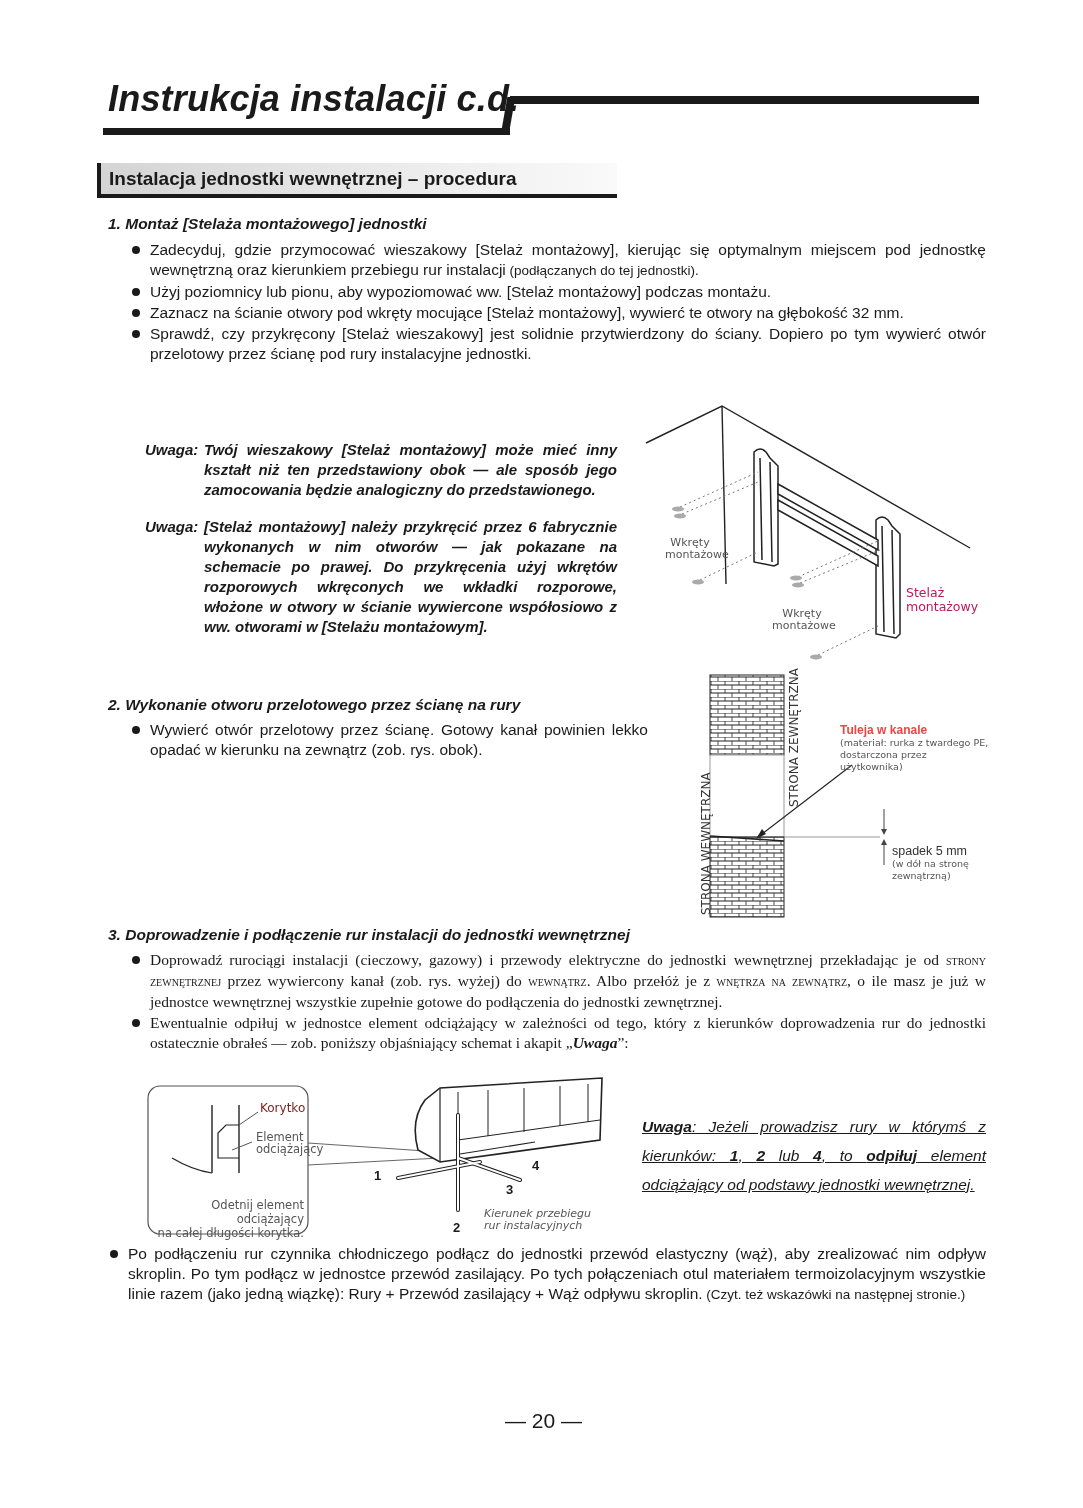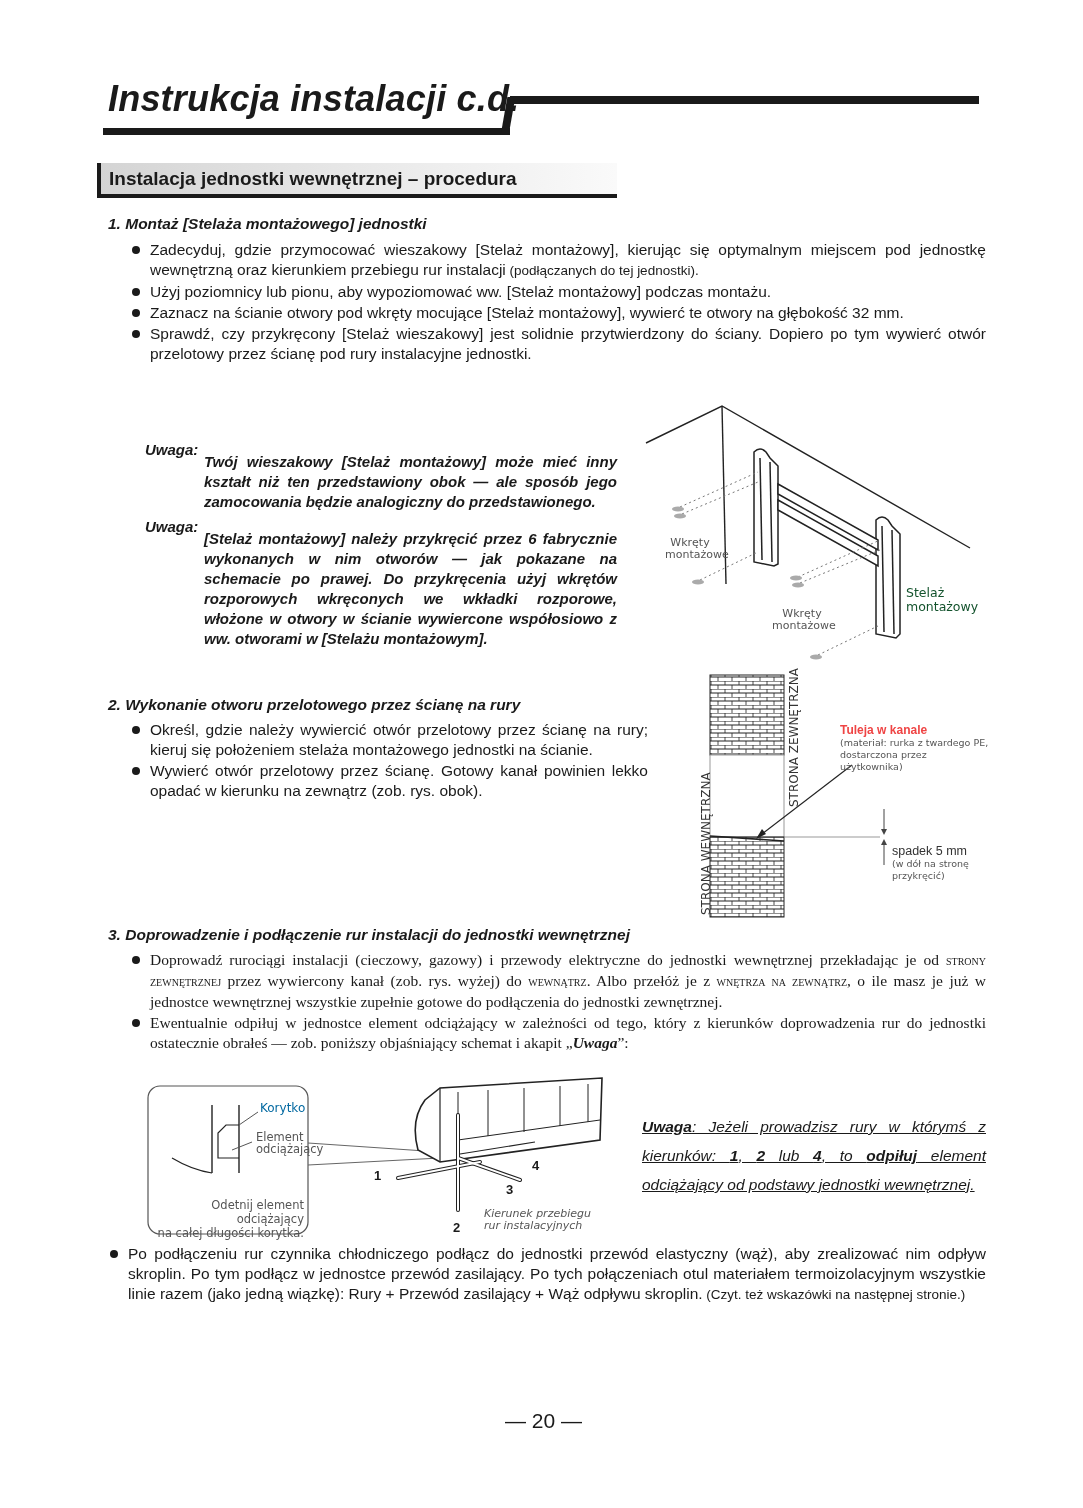--- a/index.html
+++ b/index.html
@@ -19,21 +19,21 @@
   
   .step-title { font-size: 15.5px; font-weight: bold; font-style: italic; color: #1a1a1a; white-space: nowrap; }
   .bullets { list-style: none; margin: 0; padding: 0; }
   .bullets li { position: relative; padding-left: 22px; font-size: 15.5px; line-height: 20px; text-align: justify; margin-bottom: 1px; }
   .bullets li::before { content: ""; position: absolute; left: 4px; top: 6px; width: 8px; height: 8px; background: #1a1a1a; border-radius: 50%; }
   .small { font-size: 13.5px; }
   .smallcaps { font-variant: small-caps; font-size: 14px; }
 
   .note { font-size: 15px; font-weight: bold; font-style: italic; line-height: 20px; color: #1a1a1a; }
   .note-label { position: absolute; left: 0; top: 0; }
-  .note-body { margin-left: 59px; text-align: justify; margin-top: 12px; }
+  .note-body { margin-left: 59px; text-align: justify; }
 
   .fig-label { font-family: "DejaVu Sans", sans-serif; font-size: 11px; color: #555; line-height: 12px; }
   .page-number { left: 505px; top: 1409px; font-size: 21px; color: #1a1a1a; white-space: nowrap; }
 </style>
 </head>
 <body>
 
 <div class="abs page-title">Instrukcja instalacji c.d.</div>
 <div class="abs title-underline"></div>
 <div class="abs title-slant"></div>
@@ -97,29 +97,28 @@
     </g>
   </svg>
   <div class="abs fig-label" style="left:25px; top:137px; text-align:center; width:50px;">
     <div>Wkręty</div>
     <div>montażowe</div>
   </div>
   <div class="abs fig-label" style="left:132px; top:208px; text-align:center; width:60px;">
     <div>Wkręty</div>
     <div>montażowe</div>
   </div>
-  <div class="abs fig-label" style="left:266px; top:186px; font-size:12.5px; color:#14532d; line-height:14px;">
+  <div class="abs fig-label" style="left:266px; top:186px; font-size:12.5px; color:#be185d; line-height:14px;">
     <div>Stelaż</div>
     <div>montażowy</div>
   </div>
 </div>
 
 <div class="abs step-title" style="left:108px; top:696px;">2. Wykonanie otworu przelotowego przez ścianę na rury</div>
 <ul class="abs bullets" style="left:128px; top:720px; width:520px;">
-  <li><span>Określ, gdzie należy wywiercić otwór przelotowy przez ścianę na rury; kieruj się położeniem stelaża montażowego jednostki na ścianie.</span></li>
   <li><span>Wywierć otwór przelotowy przez ścianę. Gotowy kanał powinien lekko opadać w kierunku na zewnątrz (zob. rys. obok).</span></li>
 </ul>
 
 <div class="abs" style="left:680px; top:665px; width:310px; height:260px;">
   <svg width="310" height="260" viewBox="0 0 310 260">
     <defs>
       <pattern id="brick" width="14" height="8" patternUnits="userSpaceOnUse">
         <rect width="14" height="8" fill="#fff"></rect>
         <line x1="0" y1="0" x2="14" y2="0" stroke="#222" stroke-width="1"></line>
         <line x1="0" y1="4" x2="14" y2="4" stroke="#222" stroke-width="1"></line>
@@ -142,21 +141,21 @@
   <div class="abs fig-label" style="left:20px; top:250px; transform:rotate(-90deg); transform-origin:0 0; font-size:12px; color:#333; white-space:nowrap;">STRONA WEWNĘTRZNA</div>
   <div class="abs fig-label" style="left:108px; top:142px; transform:rotate(-90deg); transform-origin:0 0; font-size:12px; color:#333; white-space:nowrap;">STRONA ZEWNĘTRZNA</div>
   <div class="abs" style="left:160px; top:58px;">
     <div style="font-size:12px; font-weight:bold; color:#ef4444;">Tuleja w kanale</div>
     <div class="fig-label" style="font-size:9.5px;">(materiał: rurka z twardego PE,</div>
     <div class="fig-label" style="font-size:9.5px;">dostarczona przez użytkownika)</div>
   </div>
   <div class="abs" style="left:212px; top:179px;">
     <div style="font-size:12.5px; color:#333;">spadek 5 mm</div>
     <div class="fig-label" style="font-size:9.5px;">(w dół na stronę</div>
-    <div class="fig-label" style="font-size:9.5px;">przykręcić)</div>
+    <div class="fig-label" style="font-size:9.5px;">zewnątrzną)</div>
   </div>
 </div>
 
 <div class="abs step-title" style="left:108px; top:926px;">3. Doprowadzenie i podłączenie rur instalacji do jednostki wewnętrznej</div>
 <ul class="abs bullets" style="left:128px; top:950px; width:858px;font-family:Liberation Serif, serif;">
   <li><span>Doprowadź rurociągi instalacji (cieczowy, gazowy) i przewody elektryczne do jednostki wewnętrznej przekładając je od </span><span class="smallcaps">strony zewnętrznej</span><span> przez wywiercony kanał (zob. rys. wyżej) do </span><span class="smallcaps">wewnątrz</span><span>. Albo przełóż je z </span><span class="smallcaps">wnętrza na zewnątrz</span><span>, o ile masz je już w jednostce wewnętrznej wszystkie zupełnie gotowe do podłączenia do jednostki zewnętrznej.</span></li>
   <li><span>Ewentualnie odpiłuj w jednostce element odciążający w zależności od tego, który z kierunków doprowadzenia rur do jednostki ostatecznie obrałeś — zob. poniższy objaśniający schemat i akapit „</span><b><i>Uwaga</i></b><span>”:</span></li>
 </ul>
 
 <div class="abs" style="left:140px; top:1070px; width:480px; height:170px;">
@@ -186,21 +185,21 @@
       <line x1="318" y1="45" x2="318" y2="92"></line>
     </g>
     <g stroke="#fff" stroke-width="2" fill="none" stroke-linecap="round">
       <line x1="258" y1="108" x2="340" y2="92"></line>
       <line x1="318" y1="92" x2="318" y2="140"></line>
       <line x1="318" y1="88" x2="380" y2="110"></line>
       <line x1="318" y1="45" x2="318" y2="92"></line>
     </g>
     <line x1="320" y1="84" x2="395" y2="72" stroke="#222" stroke-width="1.2"></line>
   </svg>
-  <div class="abs fig-label" style="left:120px; top:32px; font-size:12px; color:#0369a1;">Korytko</div>
+  <div class="abs fig-label" style="left:120px; top:32px; font-size:12px; color:#7f1d1d;">Korytko</div>
   <div class="abs fig-label" style="left:116px; top:61px; font-size:11.5px;">
     <div>Element</div>
     <div>odciążający</div>
   </div>
   <div class="abs fig-label" style="left:14px; top:128px; width:150px; text-align:right; font-size:11.5px; line-height:14px;">
     <div>Odetnij element odciążający</div>
     <div>na całej długości korytka.</div>
   </div>
   <div class="abs" style="left:234px; top:98px; font-size:13px; font-weight:bold;">1</div>
   <div class="abs" style="left:313px; top:150px; font-size:13px; font-weight:bold;">2</div>

